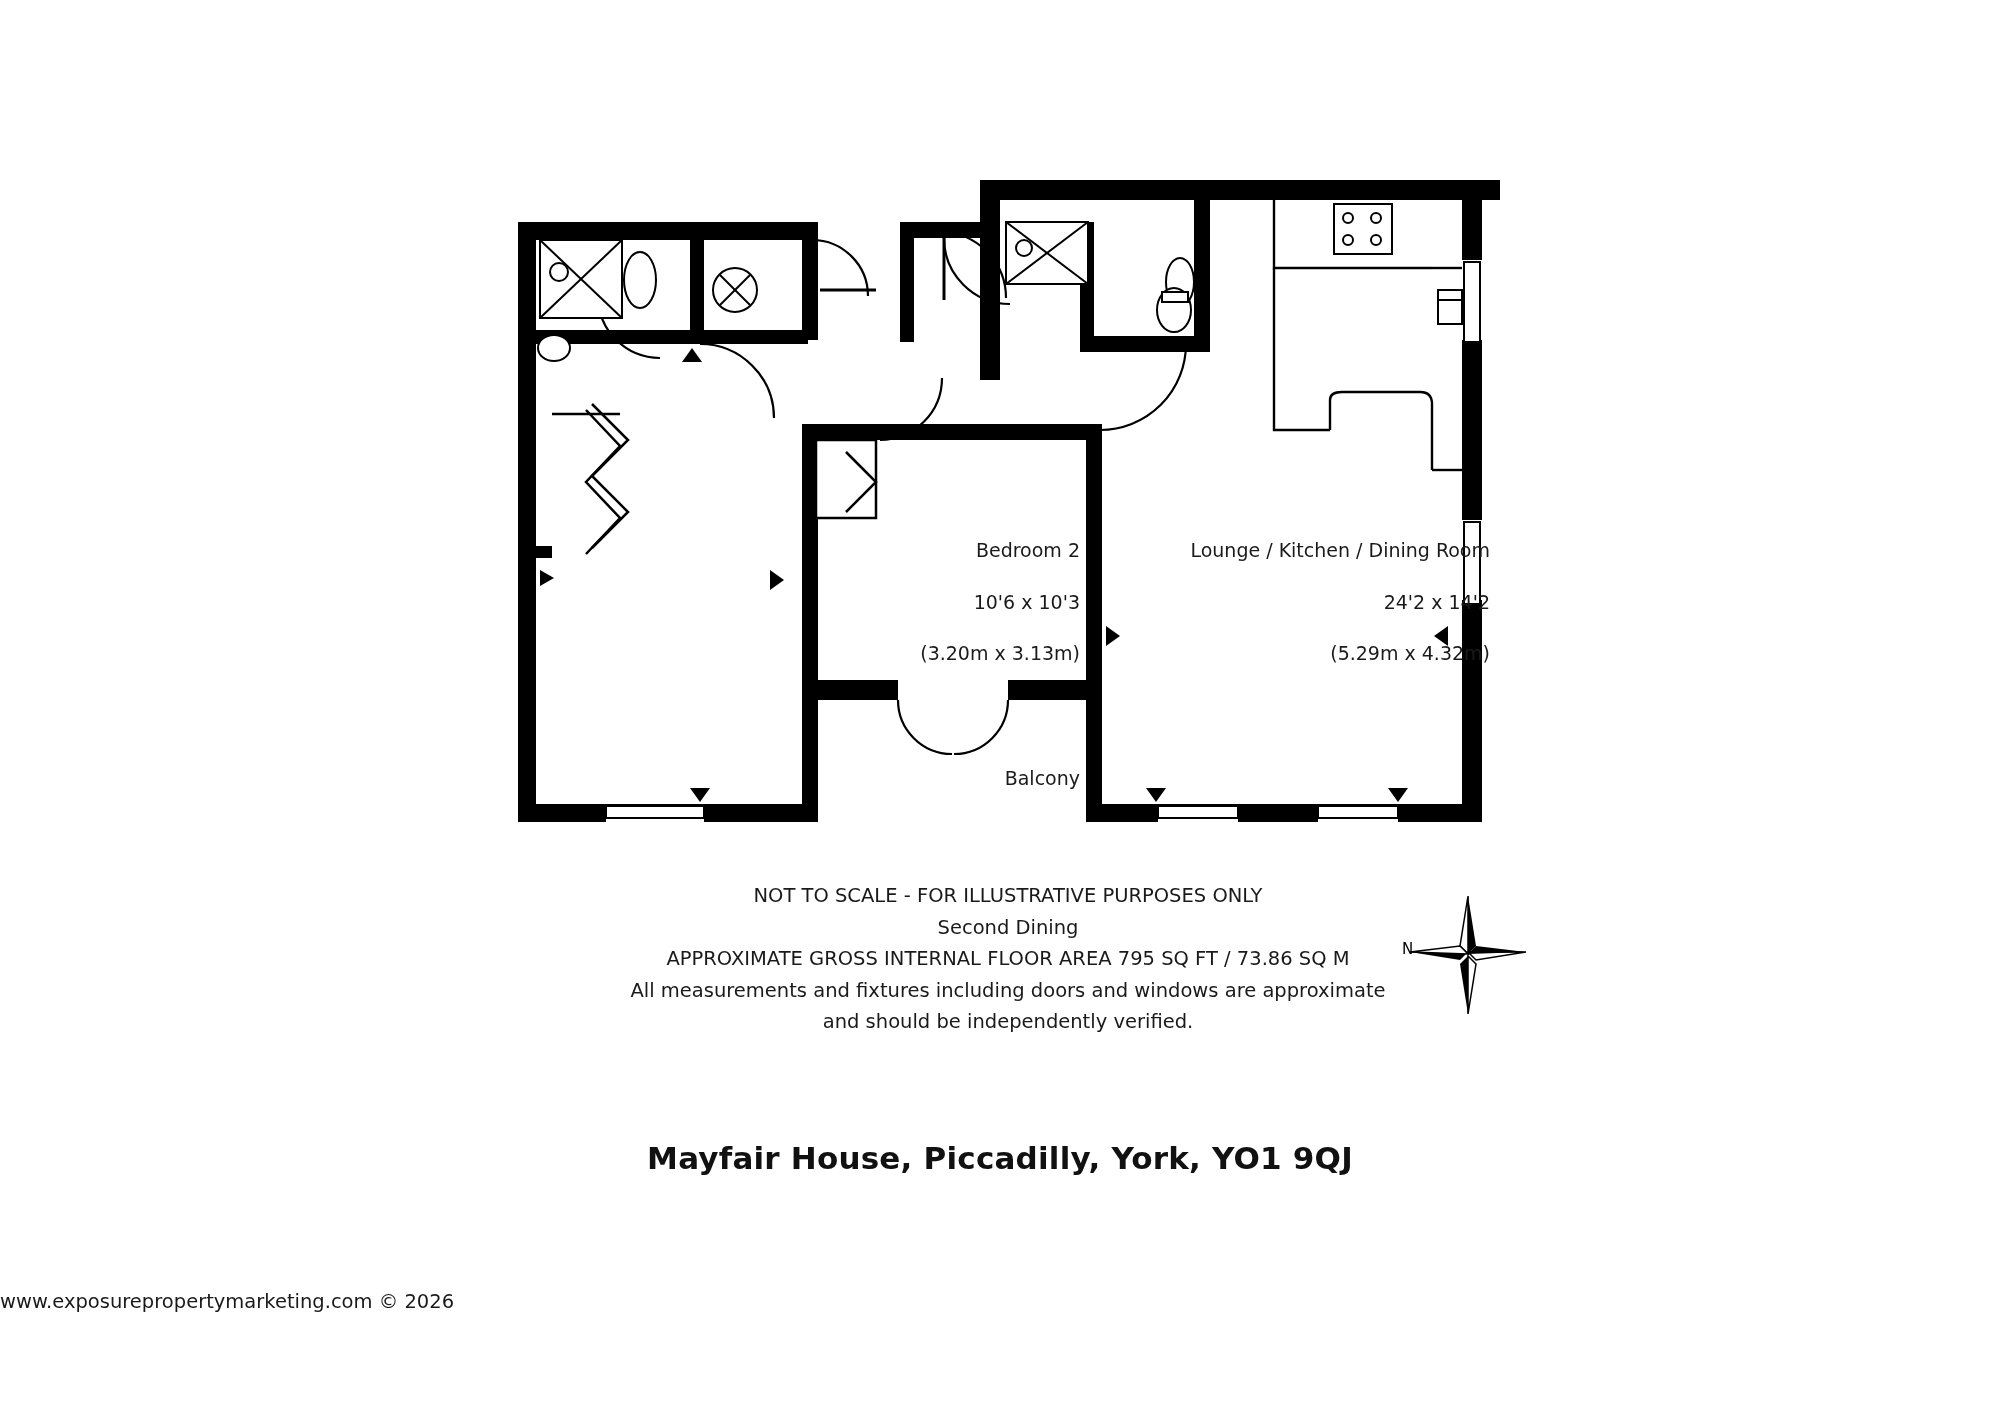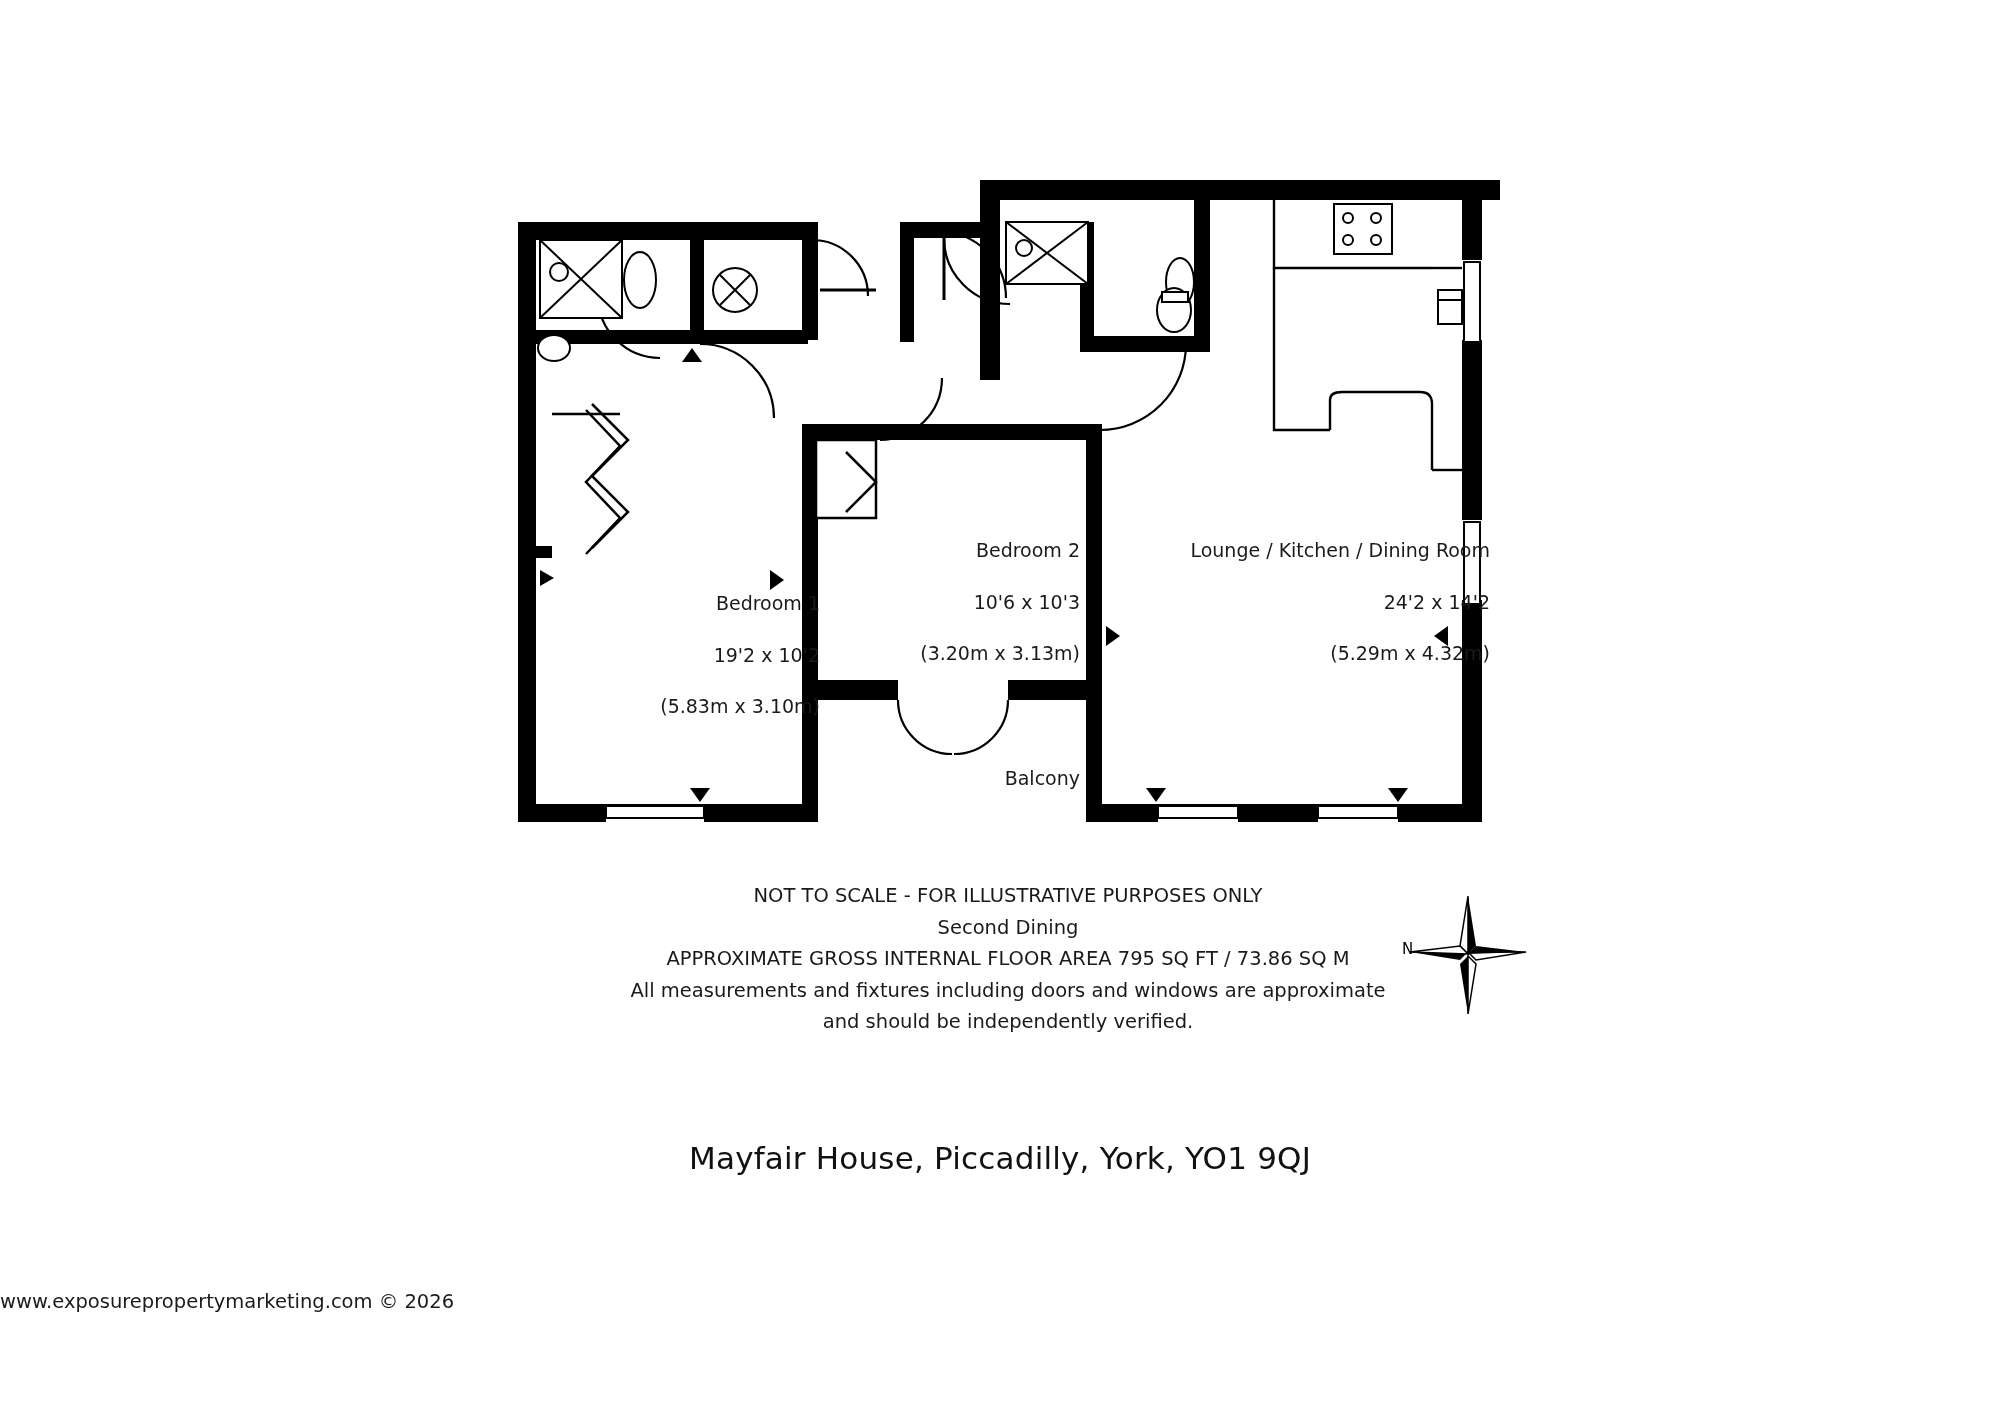--- a/index.html
+++ b/index.html
@@ -69,21 +69,21 @@
     font-size: 15px;
   }
 
   .title {
     position: absolute;
     left: 0;
     top: 1140px;
     width: 2000px;
     text-align: center;
     font-size: 31px;
-    font-weight: 400;
+    font-weight: 700;
     color: #111111;
     letter-spacing: 0.2px;
   }
   .footer {
     position: absolute;
     left: 0;
     top: 1290px;
     width: 2000px;
     text-align: left;
     font-size: 19.5px;
@@ -270,25 +270,20 @@
         <polygon points="540,570 554,578 540,586"></polygon>
         <polygon points="1106,626 1120,636 1106,646"></polygon>
         <polygon points="1448,626 1434,636 1448,646"></polygon>
         <polygon points="1398,802 1408,788 1388,788"></polygon>
         <polygon points="1156,802 1166,788 1146,788"></polygon>
       </g>
 
     </svg>
   </div>
 
-  <div class="room-label" style="left:560px; top:590px; width:260px;">
-    <span class="name">Bedroom 1</span>
-    <span class="dim">19'2 x 10'2</span>
-    <span class="dim">(5.83m x 3.10m)</span>
-  </div>
 
   <div class="room-label" style="left:830px; top:537px; width:250px;">
     <span class="name">Bedroom 2</span>
     <span class="dim">10'6 x 10'3</span>
     <span class="dim">(3.20m x 3.13m)</span>
   </div>
 
   <div class="room-label" style="left:1100px; top:537px; width:390px;">
     <span class="name">Lounge / Kitchen / Dining Room</span>
     <span class="dim">24'2 x 14'2</span>

